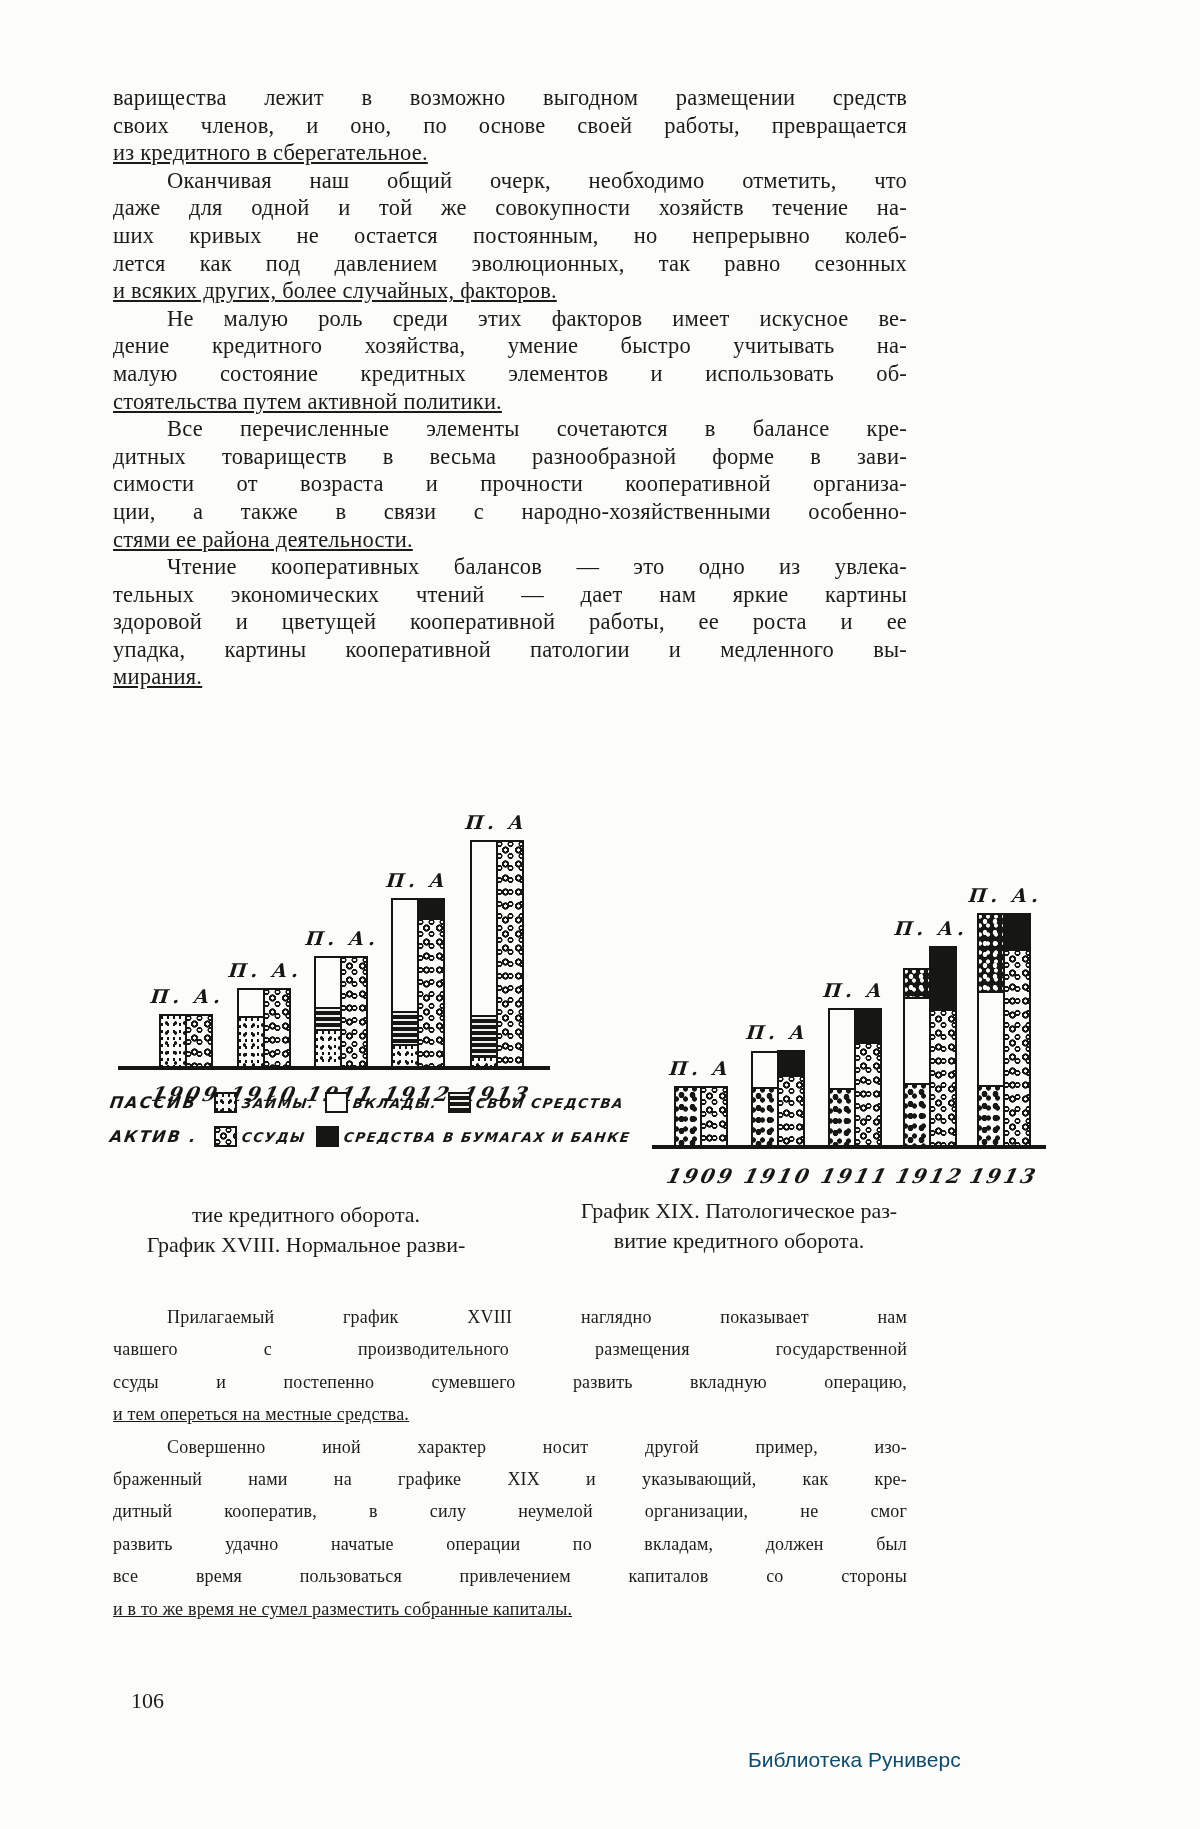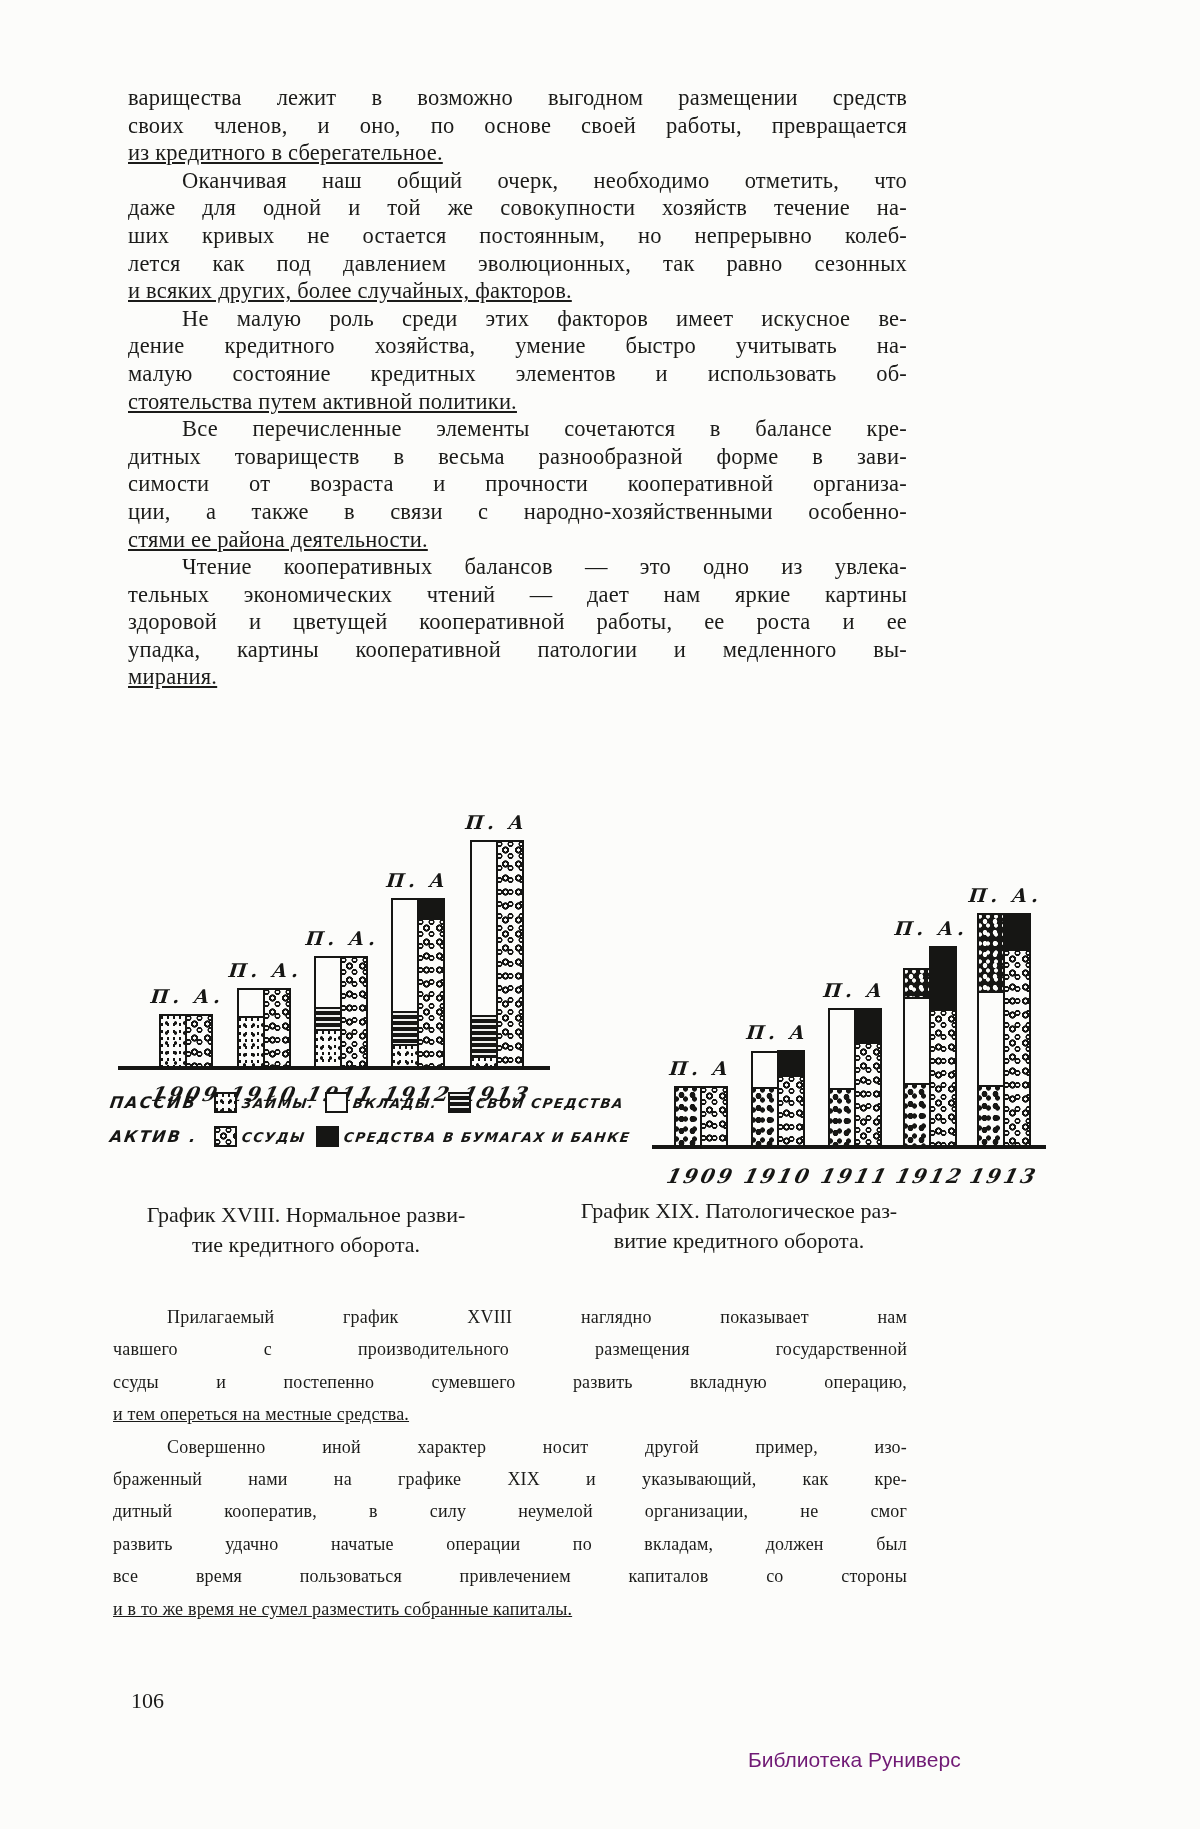--- a/index.html
+++ b/index.html
@@ -5,21 +5,21 @@
   html,body{margin:0;padding:0;background:#e8e8e6;}
   .page{position:relative;width:1200px;height:1829px;background:#fcfcfa;margin:0 auto;
         font-family:"Liberation Serif",serif;color:#1b1b19;overflow:hidden;}
 
   
   .textblock{position:absolute;}
   #top-text{left:113px;top:84px;width:794px;}
   #bottom-text{left:113px;top:1301px;width:794px;}
   .tline{display:block;text-align:justify;text-align-last:justify;white-space:nowrap;
          letter-spacing:.2px;}
-  #top-text .tline{font-size:22.5px;line-height:27.6px;margin-left:15px;}
+  #top-text .tline{font-size:22.5px;line-height:27.6px;}
   #bottom-text .tline{font-size:18px;line-height:32.4px;}
   .tline.tlast{text-align-last:left;text-decoration:underline;}
   .tline.indent{padding-left:54px;}
 
   
   #charts{position:absolute;left:0;top:0;width:1200px;height:1829px;pointer-events:none;}
   .axis{position:absolute;height:4px;background:#161614;}
   .bar{position:absolute;box-sizing:border-box;border:2px solid #161614;display:flex;
        flex-direction:column;background:#fcfcfa;}
   .seg{flex:1 1 auto;}
@@ -66,21 +66,21 @@
                      font-size:13.5px;letter-spacing:1.5px;transform:skewX(-8deg);
                      color:#161614;white-space:nowrap;}
 
   
   .caption{position:absolute;text-align:center;font-size:22px;line-height:30px;
            color:#1b1b19;}
 
   
   #page-number{position:absolute;left:131px;top:1688px;font-size:22px;color:#1b1b19;}
   #watermark{position:absolute;left:748px;top:1748px;font-family:"Liberation Sans",sans-serif;
-             font-size:21px;color:#701a75;}
+             font-size:21px;color:#0c4a6e;}
 </style>
 </head>
 <body>
 
 <div class="page">
   <div id="top-text" class="textblock">
       <div class="para">
         <div class="tline">варищества лежит в возможно выгодном размещении средств</div>
         <div class="tline">своих членов, и оно, по основе своей работы, превращается</div>
         <div class="tline tlast">из кредитного в сберегательное.</div>
@@ -158,22 +158,22 @@
         <div class="seg pat-plain" style="flex-grow: 178;"></div>
         <div class="seg pat-lines" style="flex-grow: 40;"></div>
         <div class="seg pat-speckle" style="flex-grow: 8;"></div>
       </div>
       <div class="bar" style="left: 496px; top: 840px; width: 28px; height: 228px;">
         <div class="seg pat-rings" style="flex-grow: 226;"></div>
       </div>
       <div class="pa-label" style="left: 462px; top: 811px; width: 70px;">П. А</div>
       <div class="year-label" style="left: 456px; top: 1082px; width: 82px;">1913</div>
       <div class="caption" style="left: 115px; top: 1200px; width: 382px;">
+        <div>тие кредитного оборота.</div>
         <div>График XVIII. Нормальное разви-</div>
-        <div>тие кредитного оборота.</div>
       </div>
       <div class="axis" style="left: 652px; top: 1145px; width: 394px;"></div>
       <div class="bar" style="left: 674px; top: 1086px; width: 28px; height: 61px;">
         <div class="seg pat-coarse" style="flex-grow: 59;"></div>
       </div>
       <div class="bar" style="left: 700px; top: 1086px; width: 28px; height: 61px;">
         <div class="seg pat-rings" style="flex-grow: 59;"></div>
       </div>
       <div class="pa-label" style="left: 666px; top: 1057px; width: 70px;">П. А</div>
       <div class="year-label" style="left: 660px; top: 1164px; width: 82px;">1909</div>

